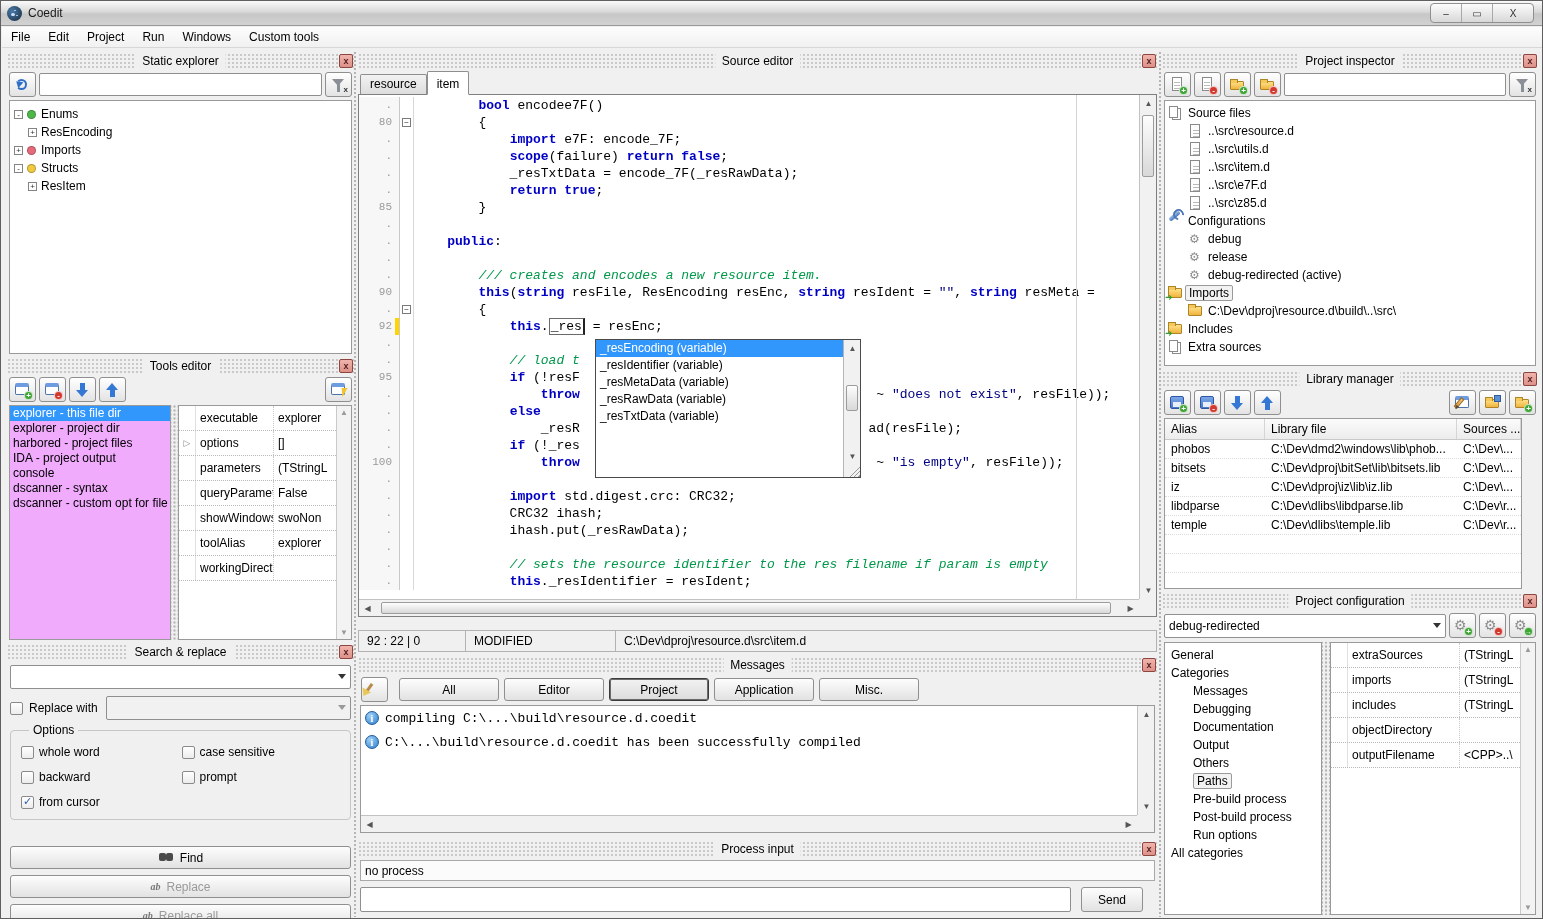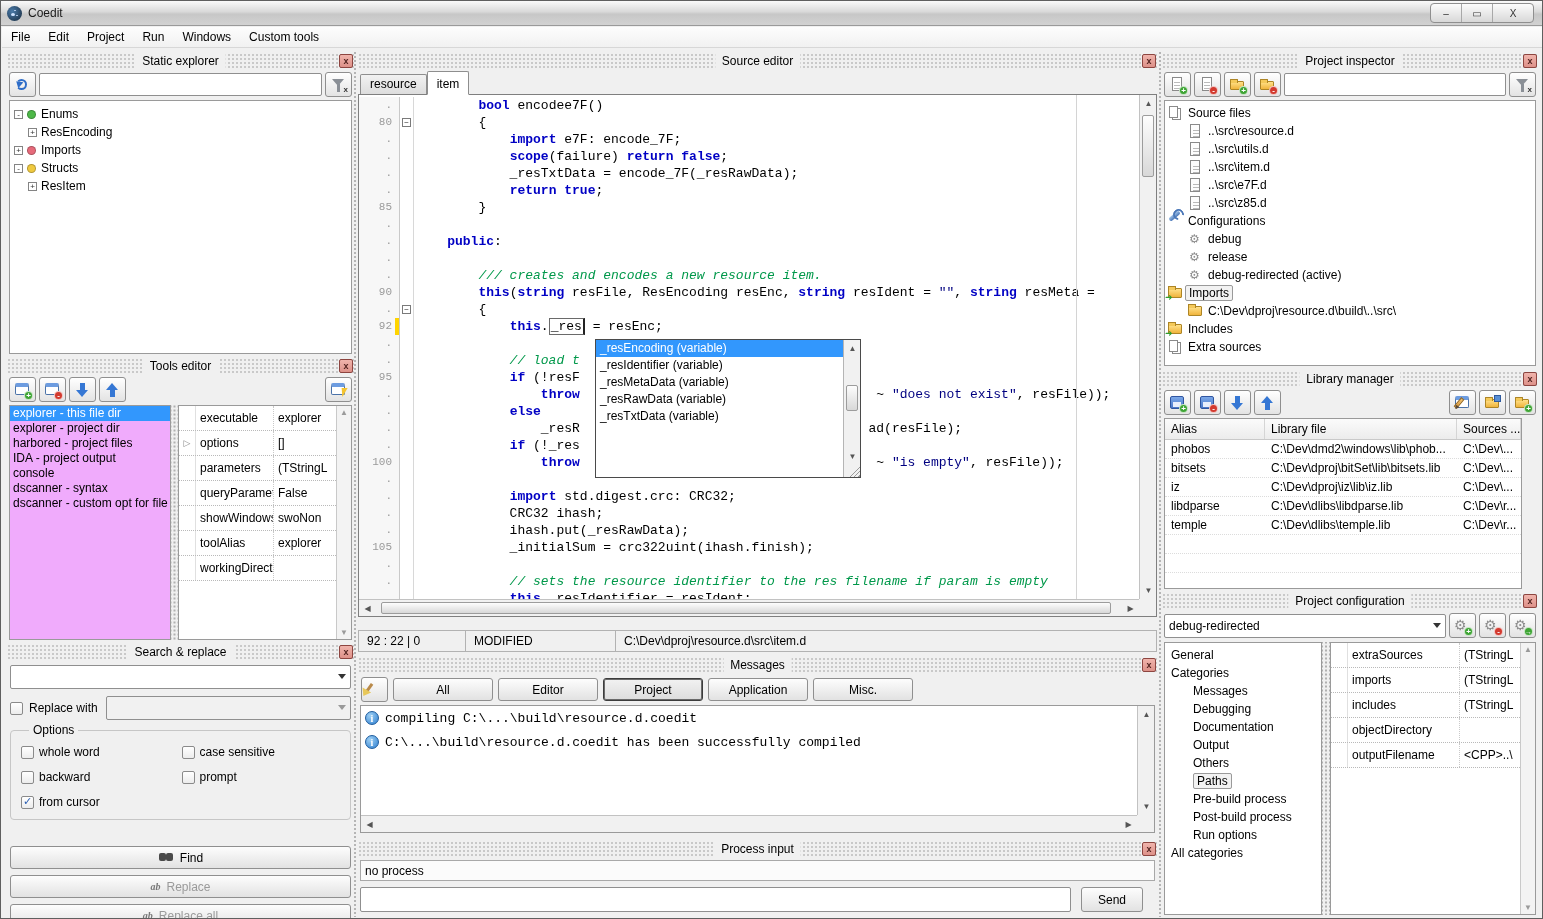--- a/index.html
+++ b/index.html
@@ -127,21 +127,21 @@
   .st-cell { padding:0 8px; border-right:1px solid #b2b2b2; height:100%; display:flex; align-items:center; }
   #st-caret { width:107px; } #st-mod { width:150px; } #st-file { border-right:none; }
 
   #popup { position:absolute; left:236px; top:244px; width:266px; height:139px; background:#fff; border:1px solid #4a4a4a; z-index:5; font-size:12px; }
   .pi-row { height:17px; line-height:17px; padding-left:4px; white-space:nowrap; }
   .pi-row.sel { background:#3297fd; color:#fff; }
   #popup .pscroll { position:absolute; right:0; top:0; bottom:0; width:17px; border-left:1px solid #b5b5b5; background:#f1f1f1; font-size:8px; color:#555; }
   #popup .grip { position:absolute; right:0; bottom:0; width:11px; height:11px; background:repeating-linear-gradient(135deg, transparent 0 2px, #9a9a9a 2px 3px); clip-path:polygon(100% 0, 100% 100%, 0 100%); }
 
   #p-msg { left:357px; top:656px; width:799px; height:178px; }
-  #msg-toolbar { display:flex; gap:5px; padding:3px 3px; align-items:center; }
+  #msg-toolbar { display:flex; gap:11px; padding:3px 3px; align-items:center; }
   .fbtn { width:100px; height:23px; border:1px solid #8f8f8f; border-radius:3px; background:linear-gradient(#fdfdfd,#e2e2e2); font-size:12px; display:flex; align-items:center; justify-content:center; }
   .fbtn.active { border:1px solid #3c3c3c; box-shadow:inset 0 0 0 1px #6a6a6a; background:linear-gradient(#f2f2f2,#dcdcdc); }
   #msg-list { position:relative; flex:1; margin:0 2px 2px 2px; background:#fff; border:1px solid #9a9a9a; overflow:hidden; }
   .msg-row { display:flex; align-items:center; gap:6px; height:24px; padding-left:4px; font:13px "Liberation Mono",monospace; white-space:pre; }
   .info-ic { width:14px; height:14px; flex:0 0 14px; border-radius:50%; background:radial-gradient(circle at 35% 30%, #9ed0f4, #2f7fd0); border:1px solid #1d5c9e; color:#fff; font:bold 10px/13px "Liberation Serif",serif; text-align:center; }
 
   #p-pi { left:357px; top:840px; width:799px; height:76px; }
   #pi-status { margin:2px 2px 0 2px; height:21px; border:1px solid #a8a8a8; background:#fbfbfb; font-size:12px; padding:3px 4px; }
   #pi-row2 { display:flex; gap:10px; margin:6px 2px 0 2px; align-items:center; }
   #pi-input { flex:1; height:25px; }
@@ -444,21 +444,20 @@
           <div class="cl"><span class="gut">95</span><span class="fold"></span><span class="ctext"><span class="t-p">            </span><span class="t-k">if</span><span class="t-p"> (!resF</span></span></div>
           <div class="cl"><span class="gut">.</span><span class="fold"></span><span class="ctext"><span class="t-p">                </span><span class="t-k">throw</span><span class="t-p">                                      </span><span class="t-p">~ </span><span class="t-s">"does not exist"</span><span class="t-p">, resFile));</span></span></div>
           <div class="cl"><span class="gut">.</span><span class="fold"></span><span class="ctext"><span class="t-p">            </span><span class="t-k">else</span></span></div>
           <div class="cl"><span class="gut">.</span><span class="fold"></span><span class="ctext"><span class="t-p">                _resR</span><span class="t-p">                                     </span><span class="t-p">ad(resFile);</span></span></div>
           <div class="cl"><span class="gut">.</span><span class="fold"></span><span class="ctext"><span class="t-p">            </span><span class="t-k">if</span><span class="t-p"> (!_res</span></span></div>
           <div class="cl"><span class="gut">100</span><span class="fold"></span><span class="ctext"><span class="t-p">                </span><span class="t-k">throw</span><span class="t-p">                                      </span><span class="t-p">~ </span><span class="t-s">"is empty"</span><span class="t-p">, resFile));</span></span></div>
           <div class="cl"><span class="gut">.</span><span class="fold"></span><span class="ctext"></span></div>
           <div class="cl"><span class="gut">.</span><span class="fold"></span><span class="ctext"><span class="t-p">            </span><span class="t-k">import</span><span class="t-p"> std.digest.crc: CRC32;</span></span></div>
           <div class="cl"><span class="gut">.</span><span class="fold"></span><span class="ctext"><span class="t-p">            CRC32 ihash;</span></span></div>
           <div class="cl"><span class="gut">.</span><span class="fold"></span><span class="ctext"><span class="t-p">            ihash.put(_resRawData);</span></span></div>
-          <div class="cl"><span class="gut">105</span><span class="fold"></span><span class="ctext"><span class="t-p">            _initialSum = crc322uint(ihash.finish);</span></span></div>
           <div class="cl"><span class="gut">.</span><span class="fold"></span><span class="ctext"></span></div>
           <div class="cl"><span class="gut">.</span><span class="fold"></span><span class="ctext"><span class="t-c">            // sets the resource identifier to the res filename if param is empty</span></span></div>
           <div class="cl"><span class="gut">.</span><span class="fold"></span><span class="ctext"><span class="t-p">            </span><span class="t-k">this</span><span class="t-p">._resIdentifier = resIdent;</span></span></div>
         </div>
       <div id="margin-line"></div>
       <div class="vscroll">
         <span class="sb-arr" style="top:0;">▲</span>
         <div class="sb-thumb" style="left:2px;right:2px;top:20px;height:62px;"></div>
         <span class="sb-arr" style="bottom:0;">▼</span>
       </div>

